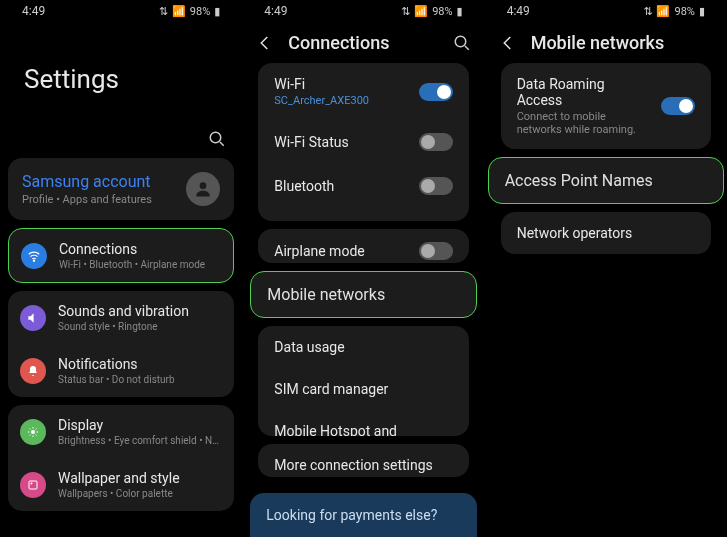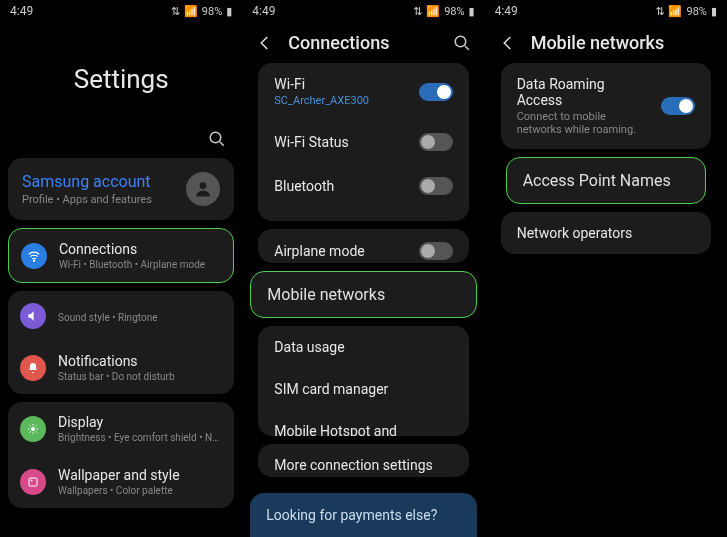--- a/index.html
+++ b/index.html
@@ -1,20 +1,20 @@
 <!DOCTYPE html>
 <html><head>
 <meta charset="utf-8">
 <style>
 *{margin:0;padding:0;box-sizing:border-box;font-family:-apple-system,'Segoe UI',Roboto,sans-serif}
 body{background:#4a4a4a;width:727px;height:537px;display:flex;overflow:hidden}
 .screen{flex:1;background:#000;color:#e0e0e0;display:flex;flex-direction:column;min-width:0;overflow:hidden}
-.statusbar{display:flex;justify-content:space-between;align-items:center;padding:4px 10px;font-size:12px;color:#ccc;height:22px}
+.statusbar{display:flex;justify-content:space-between;align-items:center;padding:4px 22px;font-size:12px;color:#ccc;height:22px}
 .statusbar .right{display:flex;gap:4px;align-items:center;font-size:11px}
-.s1 .title-area{padding:42px 42px 36px;text-align:center}
+.s1 .title-area{padding:42px 24px 36px;text-align:left}
 .s1 .title-area h1{font-size:26px;font-weight:400;color:#e8e8e8}
 .search-row{display:flex;justify-content:flex-end;padding:0 16px 10px}
 .search-icon{width:18px;height:18px}
 .card{background:#1c1c1c;border-radius:14px;margin:0 8px 8px;overflow:hidden}
 .account{padding:14px 14px;display:flex;justify-content:space-between;align-items:center}
 .account .txt{flex:1;min-width:0}
 .account .name{font-size:16px;color:#3b82f6}
 .account .sub{font-size:11px;color:#888;margin-top:2px}
 .avatar{width:34px;height:34px;border-radius:50%;background:#555;display:flex;align-items:center;justify-content:center;flex-shrink:0}
 .item{display:flex;align-items:center;padding:12px 12px;gap:12px}
@@ -30,21 +30,21 @@
 .row .txt{flex:1;min-width:0;padding-right:8px}
 .row .label{font-size:14px;color:#e8e8e8}
 .row .sub{font-size:11px;color:#4a90d9;margin-top:2px}
 .row .sub.gray{color:#888}
 .toggle{width:34px;height:18px;border-radius:9px;background:#555;position:relative;flex-shrink:0}
 .toggle::after{content:"";position:absolute;width:14px;height:14px;border-radius:50%;background:#aaa;top:2px;left:2px}
 .toggle.on{background:#2a6db8}
 .toggle.on::after{background:#fff;left:18px}
 .s2 .card,.s3 .card{margin:0 16px 8px}
 .s2 .row-card-hl{background:#1c1c1c;border:1.5px solid #4dd04d;border-radius:14px;margin:0 8px 8px;padding:13px 16px}
-.s3 .row-card-hl{background:#1c1c1c;border:1.5px solid #4dd04d;border-radius:14px;margin:0 21px 8px;padding:13px 16px}
+.s3 .row-card-hl{background:#1c1c1c;border:1.5px solid #4dd04d;border-radius:14px;margin:0 3px 8px;padding:13px 16px}
 .footer-card{background:#1a3a5c;border-radius:14px 14px 0 0;margin:8px 8px 0;padding:14px 16px}
 .footer-card .label{font-size:14px;color:#cde}
 svg{display:block}
 </style>
 </head>
 <body>
 
 <div class="screen s1">
   <div class="statusbar">
     <span>4:49</span>
@@ -95,20 +95,21 @@
     </div>
   </div>
   <div class="card">
     <div class="item">
       <div class="ic" style="background:#7b5cd6">
         <svg width="14" height="14" viewBox="0 0 24 24" fill="#fff">
             <path d="M4 9v6h4l5 5V4L8 9H4z"></path>
           </svg>
       </div>
       <div class="txt">
+        <div class="label">Sounds and vibration</div>
         <div class="sub">Sound style  •  Ringtone</div>
       </div>
     </div>
     <div class="item">
       <div class="ic" style="background:#e0574f">
         <svg width="12" height="12" viewBox="0 0 24 24" fill="#fff">
             <path d="M12 2a6 6 0 00-6 6v5l-2 3h16l-2-3V8a6 6 0 00-6-6zM10 20a2 2 0 004 0"></path>
           </svg>
       </div>
       <div class="txt">

